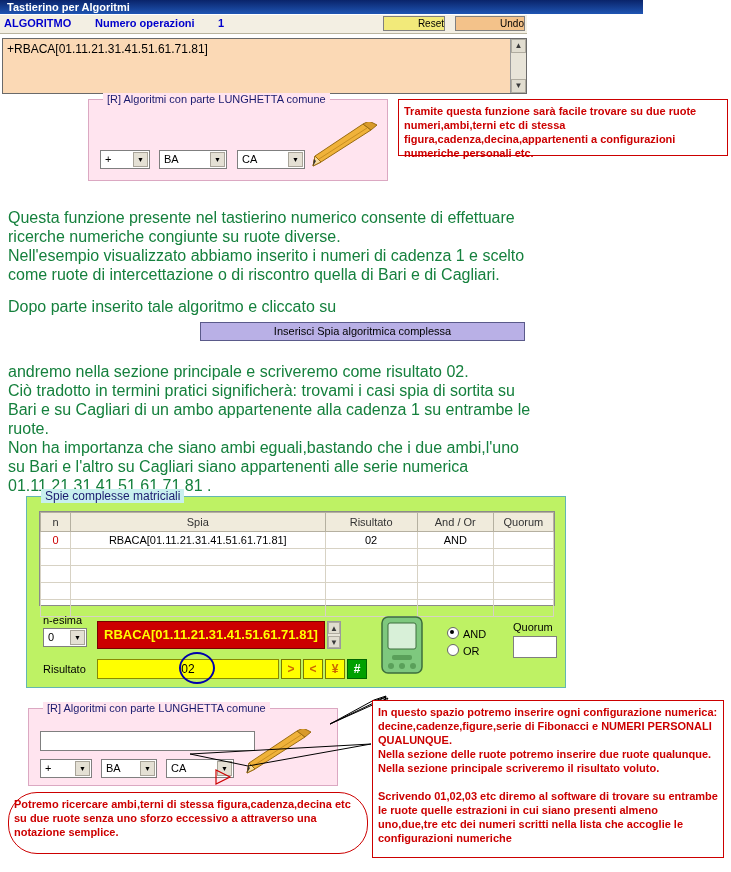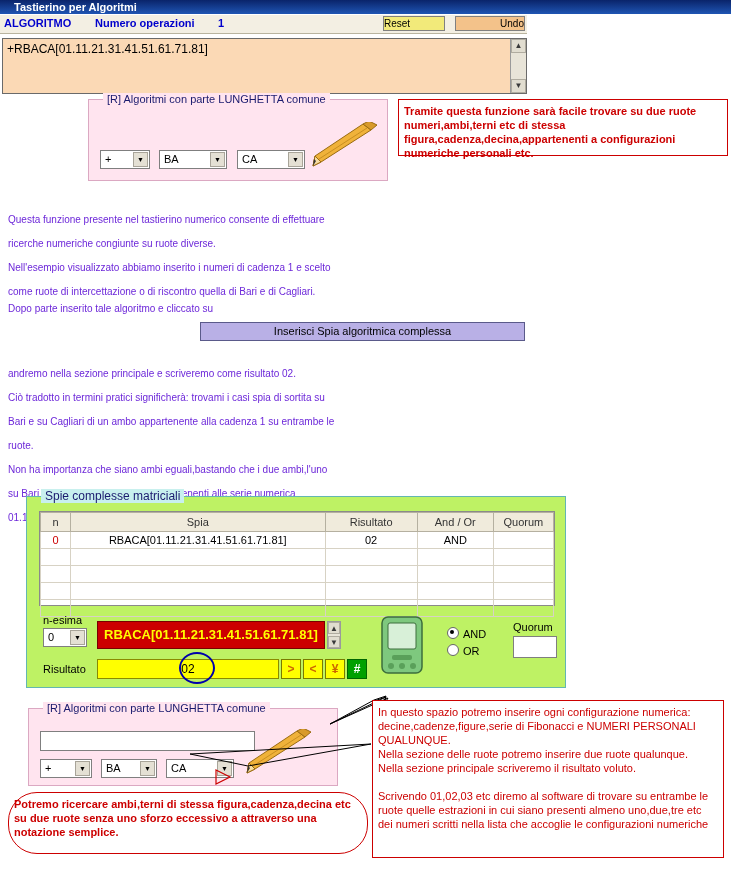--- a/index.html
+++ b/index.html
@@ -14,27 +14,27 @@
     font-family: "Liberation Sans", sans-serif;
     font-size: 12px;
     color: #000000;
     overflow: hidden;
   }
 
   
   .titlebar {
     position: absolute;
     left: 0; top: 0;
-    width: 731px; height: 14px;
+    width: 643px; height: 14px;
     background: linear-gradient(to bottom, #0a246a, #1f55b3);
     color: #ffffff;
     font-size: 11px;
     font-weight: bold;
     line-height: 14px;
-    padding-left: 14px;
+    padding-left: 7px;
     box-sizing: border-box;
     white-space: nowrap;
   }
 
   
   .algo-bar {
     position: absolute;
     left: 0; top: 15px;
     width: 527px; height: 18px;
     background: #f3efe3;
@@ -62,21 +62,21 @@
     font-size: 11px;
   }
   .btn-reset {
     position: absolute;
     left: 383px; top: 1px;
     width: 62px; height: 15px;
     background: #f2ea7a;
     border: 1px solid #808080;
     font-size: 10px;
     line-height: 13px;
-    text-align: left;
+    text-align: right;
     box-sizing: border-box;
   }
   .btn-undo {
     position: absolute;
     left: 455px; top: 1px;
     width: 70px; height: 15px;
     background: #f3c28a;
     border: 1px solid #808080;
     font-size: 10px;
     line-height: 13px;
@@ -196,28 +196,28 @@
     box-sizing: border-box;
     color: #cc0000;
     font-size: 11px;
     font-weight: bold;
     line-height: 14px;
     padding: 4px 5px;
   }
   .note-top { left: 398px; top: 99px; width: 330px; height: 57px; }
   .note-bottom-left { left: 8px; top: 792px; width: 360px; height: 62px; border-radius: 29px; }
   .note-bottom-right { left: 372px; top: 700px; width: 352px; height: 158px; }
-  .note-bottom-right { font-weight: normal; }
+  .note-bottom-right { font-weight: bold; }
 
   
   .para {
     position: absolute;
-    font-size: 10px;
-    line-height: 24px;
-    color: #6d28d9;
+    font-size: 16px;
+    line-height: 19px;
+    color: #15803d;
     white-space: pre-wrap;
   }
   .para1 { left: 8px; top: 208px; width: 716px; }
   .para2 { left: 8px; top: 297px; width: 716px; }
   .para3 { left: 8px; top: 362px; width: 716px; }
 
   
   .btn-insert {
     position: absolute;
     left: 200px; top: 322px;

